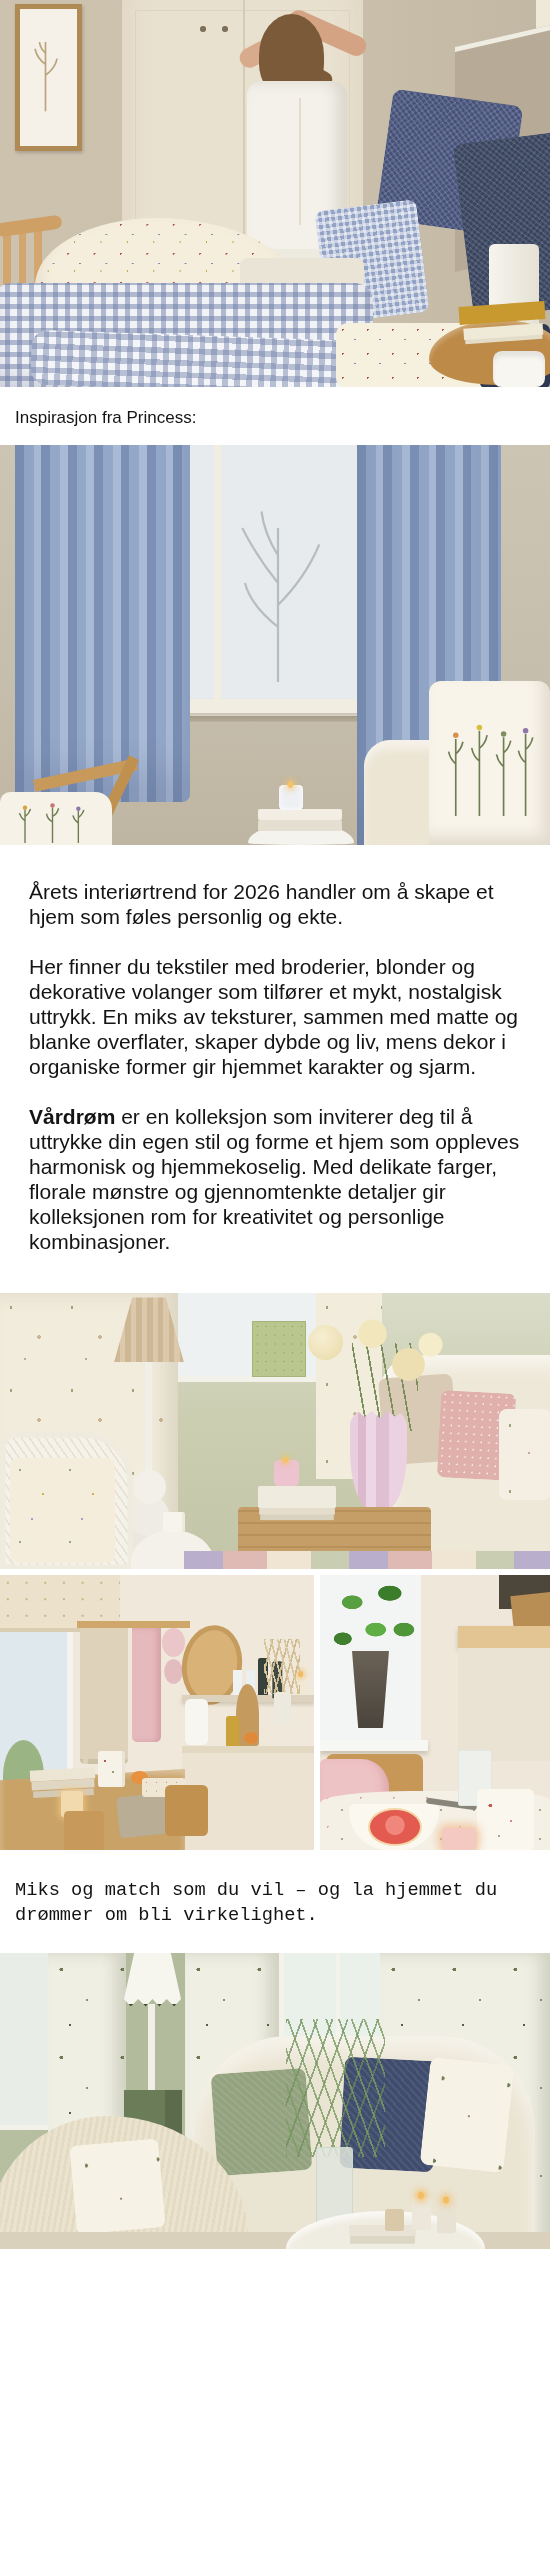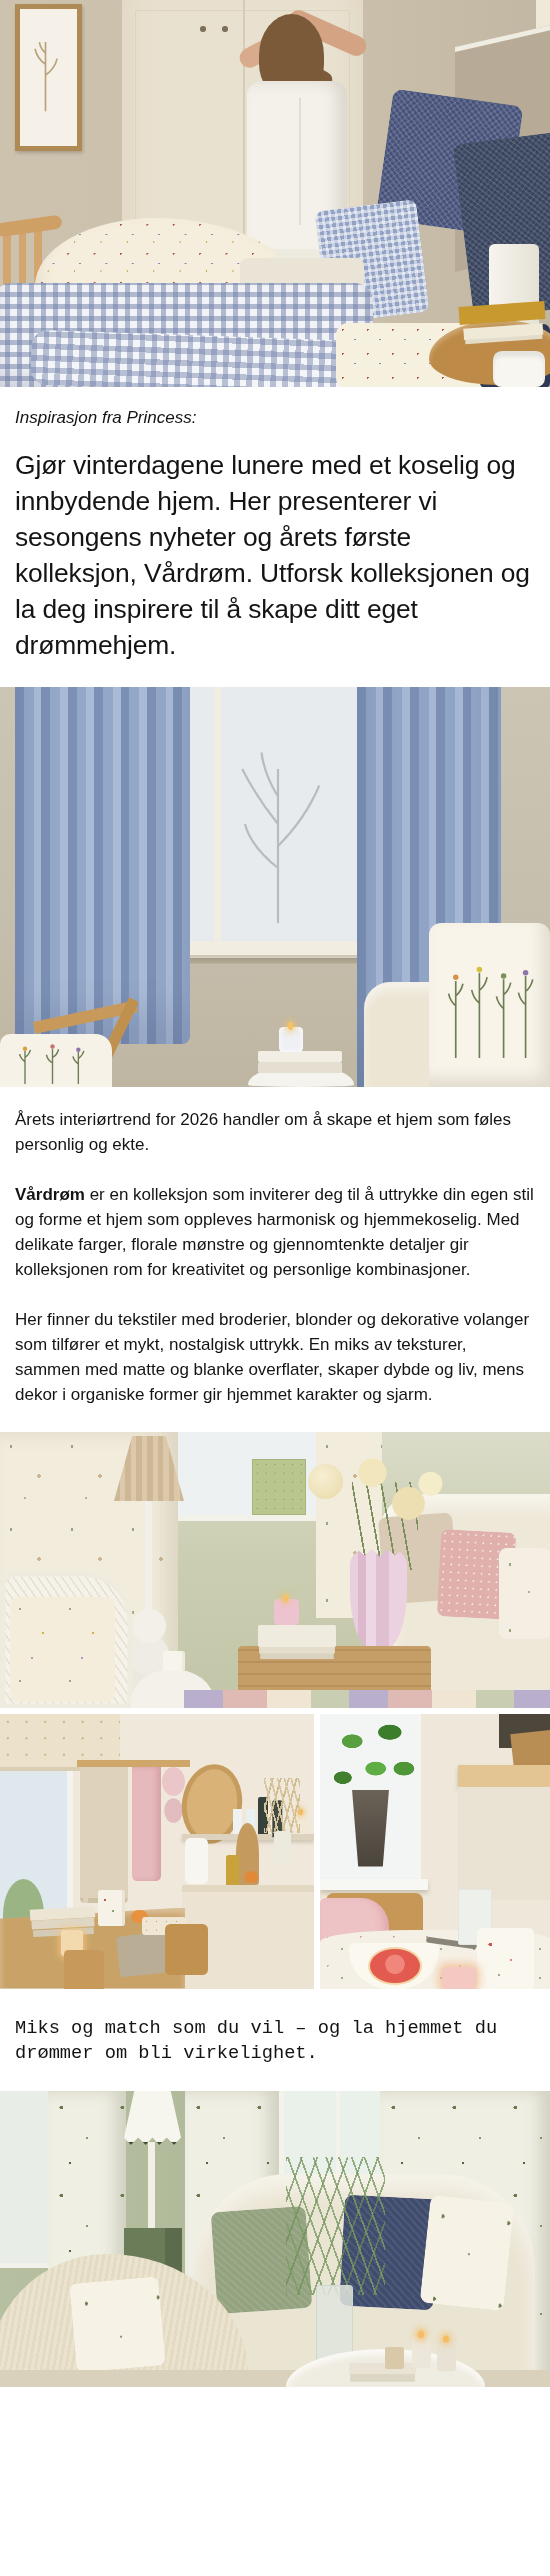--- a/index.html
+++ b/index.html
@@ -2,26 +2,26 @@
 <html lang="no" style="font-size:8.8px"><head>
 <meta charset="utf-8">
 <style>
   html,body{margin:0;padding:0;}
   body{width:550px;background:#ffffff;color:#141414;
        font-family:"Liberation Sans","DejaVu Sans",sans-serif;}
   .page{width:550px;overflow:hidden;background:#fff;}
 
   
   .tb{padding-left:15px;padding-right:13.8px;}
-  .eyebrow{font-style:italic;font-size:17px;line-height:25px;margin:18px 0 15px 0;}
+  .eyebrow{font-size:17px;line-height:25px;margin:18px 0 15px 0;}
   h1.title{font-size:50px;line-height:1.15;font-weight:700;letter-spacing:-0.02em;
            margin:18.7px 0 0 0;max-width:462px;}
   p.intro{font-size:26.4px;line-height:36px;letter-spacing:-0.005em;margin:16.5px 0 24px 0;}
   .tb2{padding-top:20px;padding-bottom:25px;}
-  .tb2 p{font-size:17px;line-height:25px;margin:0;}
+  .tb2 p{font-size:21px;line-height:25px;margin:14px;}
   .tb2 p + p{margin-top:25px;}
   .tb2 b{font-weight:700;}
   p.outro{font-size:18.7px;line-height:25px;margin:27.5px 0 25px 0;font-family:Liberation Mono, monospace;}
 
   
   .ph{position:relative;width:550px;overflow:hidden;}
   .ph *{position:absolute;}
   .row{display:flex;gap:5.5px;height:275px;margin-top:6px;}
   .row .ph{width:auto;}
   .ph-l{width:314px;height:275px;flex:0 0 314px;}
@@ -393,21 +393,20 @@
     <div class="h-floral2"></div>
     <div class="h-navy3"></div>
     <div class="h-lamp"></div>
     <div class="h-table"></div>
     <div class="h-books"></div>
     <div class="h-roll"></div>
   </div>
 
   <div class="tb">
     <p class="eyebrow">Inspirasjon fra Princess:</p>
-    <p class="intro">Gjør vinterdagene lunere med et koselig og innbydende hjem. Her presenterer vi sesongens nyheter og årets første kolleksjon, Vårdrøm. Utforsk kolleksjonen og la deg inspirere til å skape ditt eget drømmehjem.</p>
   </div>
 
   <div class="ph winroom">
     <div class="w2-window">
       <svg class="deco" style="left:22px;top:16.5px" width="132" height="220" viewBox="0 0 240 400">
         <path d="M120 400 V120 M120 220 Q80 170 55 120 M120 260 Q170 210 195 150 M120 170 Q95 130 90 90 M120 300 Q70 260 60 220" stroke="#b7bcbe" stroke-width="4" fill="none"></path>
       </svg>
     </div>
     <div class="w2-mull"></div>
     <div class="w2-sill"></div>
@@ -443,22 +442,22 @@
           <circle cx="152" cy="30" r="5" fill="#8e76a8"></circle>
       </svg>
     </div>
     <div class="w2-table"></div>
     <div class="w2-book1"></div>
     <div class="w2-candle"></div>
   </div>
 
   <div class="tb tb2">
     <p>Årets interiørtrend for 2026 handler om å skape et hjem som føles personlig og ekte.</p>
+    <p>Her finner du tekstiler med broderier, blonder og dekorative volanger som tilfører et mykt, nostalgisk uttrykk. En miks av teksturer, sammen med matte og blanke overflater, skaper dybde og liv, mens dekor i organiske former gir hjemmet karakter og sjarm.</p>
     <p><b>Vårdrøm</b><span> er en kolleksjon som inviterer deg til å uttrykke din egen stil og forme et hjem som oppleves harmonisk og hjemmekoselig. Med delikate farger, florale mønstre og gjennomtenkte detaljer gir kolleksjonen rom for kreativitet og personlige kombinasjoner.</span></p>
-    <p>Her finner du tekstiler med broderier, blonder og dekorative volanger som tilfører et mykt, nostalgisk uttrykk. En miks av teksturer, sammen med matte og blanke overflater, skaper dybde og liv, mens dekor i organiske former gir hjemmet karakter og sjarm.</p>
   </div>
 
   <div class="ph pastel">
     <div class="p3-window"></div>
     <div class="p3-box"></div>
     <div class="p3-curtL"></div>
     <div class="p3-curtR"></div>
     <div class="p3-shade"></div>
     <div class="p3-pole"></div>
     <div class="p3-base"></div>

